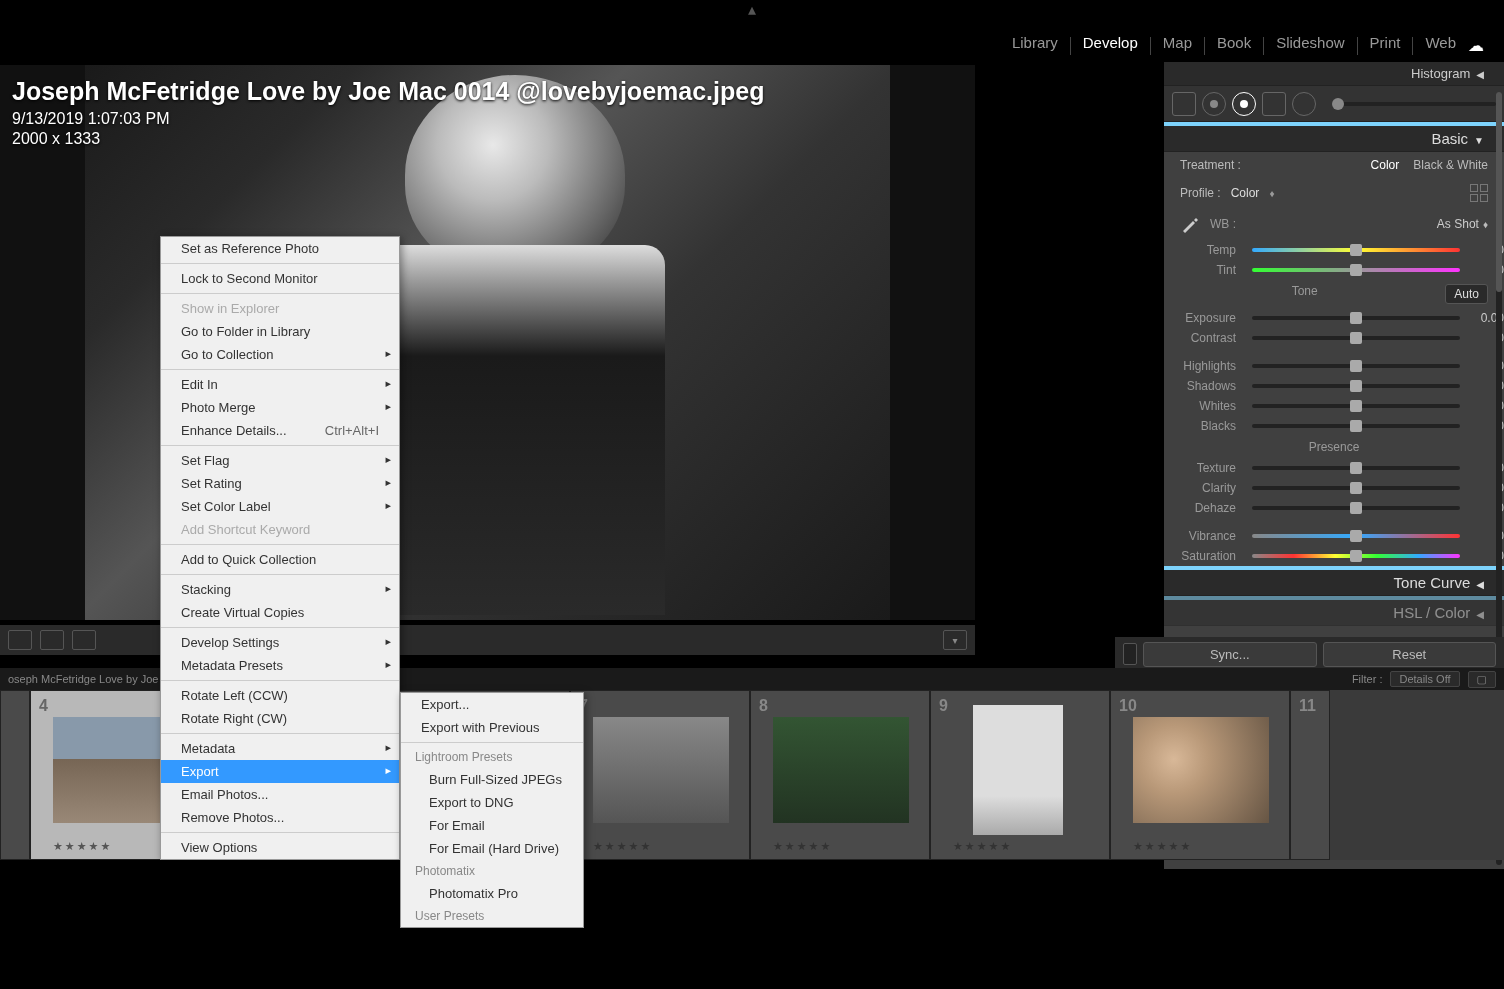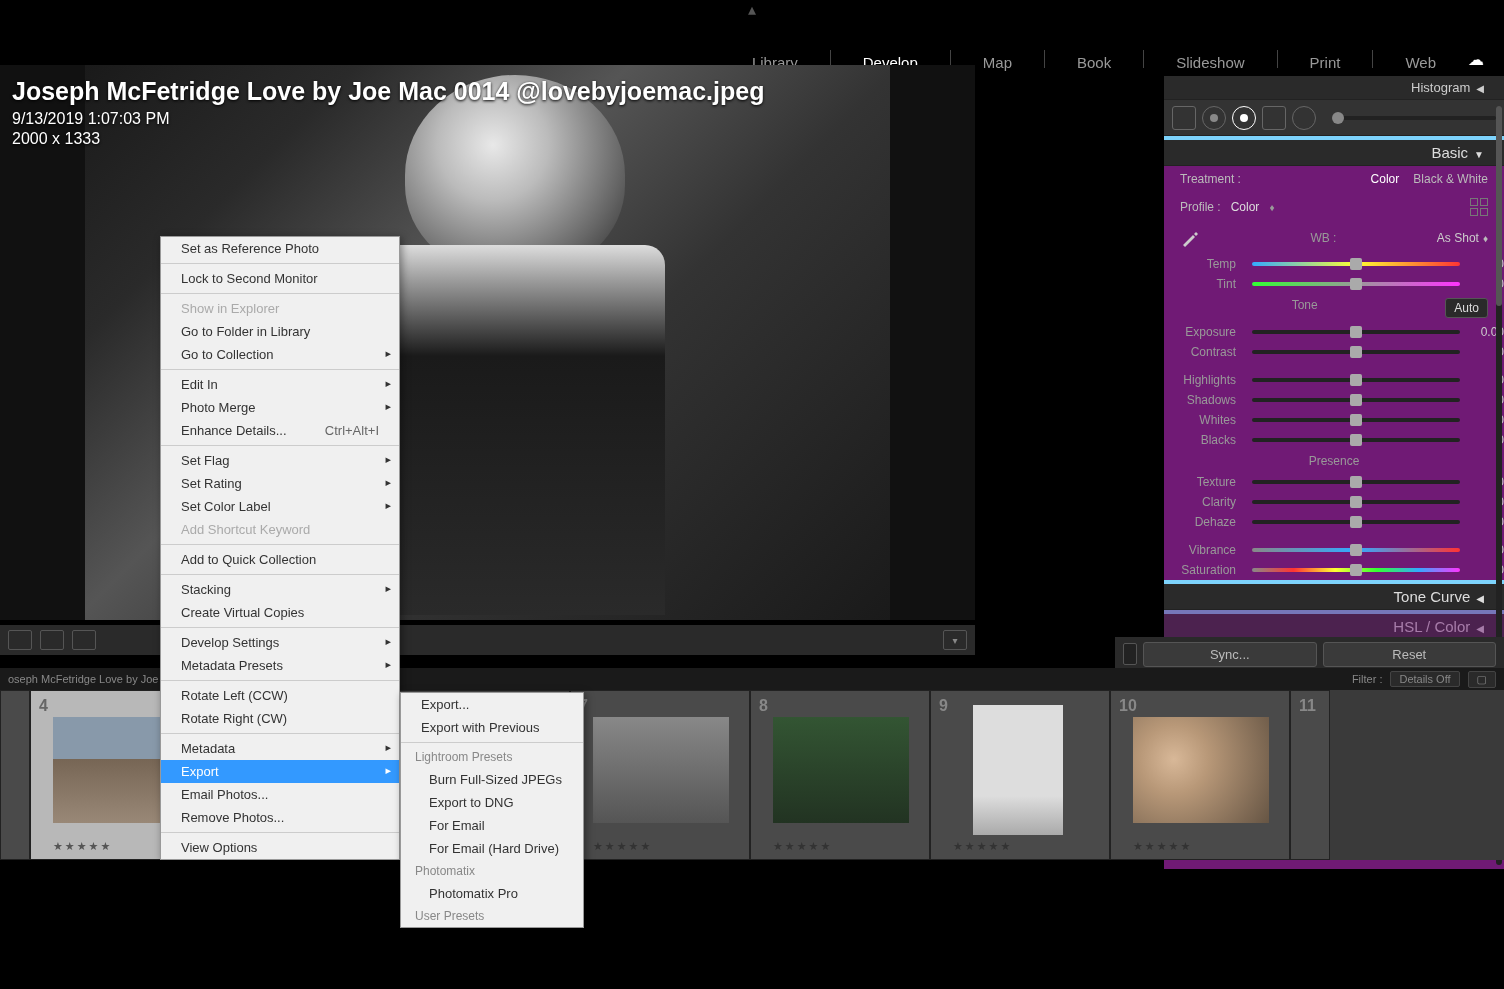--- a/index.html
+++ b/index.html
@@ -1,37 +1,37 @@
 <!DOCTYPE html>
 <html><head>
 <meta charset="utf-8">
 <style>
 * { margin:0; padding:0; box-sizing:border-box; font-family:"Segoe UI", Arial, sans-serif; }
 body { background:#000; color:#ccc; width:1504px; height:989px; overflow:hidden; position:relative; font-size:13px; }
 
 
-#topnav { position:absolute; top:30px; right:20px; display:flex; align-items:flex-start; gap:24px;margin-top:20px; }
+#topnav { position:absolute; top:30px; right:20px; display:flex; align-items:flex-end; gap:4px; }
 #topnav .tab { color:#999; font-size:15px; cursor:pointer; padding:4px 8px; }
 #topnav .tab.active { color:#fff; }
 #topnav .sep { width:1px; height:18px; background:#444; }
 #topnav .cloud { color:#fff; font-size:16px; }
 
 
 #main { position:absolute; left:0; top:65px; width:975px; height:555px; background:#111; }
 #main .photo { width:100%; height:100%; overflow:hidden; position:relative; display:flex; justify-content:center; }
 #main .photo .figure { width:805px; height:100%; background:linear-gradient(135deg,#1a1a1a 0%, #2a2a2a 20%, #555 40%, #333 60%, #1a1a1a 100%); position:relative; }
 #main .photo .figure::before { content:""; position:absolute; left:320px; top:10px; width:220px; height:200px; border-radius:50% 50% 45% 45%; background:radial-gradient(circle at 40% 35%, #e8e8e8 0%, #bbb 30%, #666 70%, #222 100%); }
 #main .photo .figure::after { content:""; position:absolute; left:280px; top:180px; width:300px; height:370px; background:linear-gradient(180deg,#ddd 0%, #999 10%, #1a1a1a 30%, #2a2a2a 100%); border-radius:20px 20px 0 0; }
 #main .overlay { position:absolute; left:12px; top:12px; color:#fff; text-shadow:0 1px 3px #000; }
 #main .overlay .fname { font-size:25px; font-weight:600; }
 #main .overlay .dt { font-size:16px; margin-top:4px; font-weight:500;}
 #main .overlay .dim { font-size:16px; margin-top:2px; font-weight:500;}
 
 
-#right { position:absolute; right:0; top:76px; width:340px; bottom:120px; background:#701a75; color:#bbb; overflow:hidden; }
+#right { position:absolute; right:0; top:62px; width:340px; bottom:120px; background:#404040; color:#bbb; overflow:hidden; }
 #right .hdr { height:24px; background:#2a2a2a; color:#ccc; text-align:right; padding:4px 20px 0 0; font-size:13px; border-bottom:1px solid #222;}
 #right .hdr .tri { font-size:10px; margin-left:6px; }
 #right .toolrow { height:36px; background:#333; display:flex; align-items:center; gap:6px; padding:0 8px; border-bottom:1px solid #222;}
 #right .toolrow .tool { width:24px; height:24px; border-radius:12px; border:1px solid #666; display:flex; align-items:center; justify-content:center;}
 #right .toolrow .tool.sq { border-radius:3px; }
 #right .toolrow .tool.active { border-color:#fff; }
 #right .toolrow .tool.dot::after{content:"";width:8px;height:8px;border-radius:50%;background:#888;}
 #right .toolrow .tool.active.dot::after{background:#fff;}
 #right .toolrow .slider { flex:1; height:4px; background:#222; border-radius:2px; position:relative; margin-left:10px;}
 #right .toolrow .slider::before{content:"";position:absolute;left:0;top:-4px;width:12px;height:12px;border-radius:50%;background:#888;}
@@ -50,21 +50,21 @@
 #right .treat { display:flex; justify-content:space-between; padding:6px 16px; font-size:12px;}
 #right .treat .r { display:flex; gap:14px;}
 #right .treat .r .active{color:#fff;}
 #right .profile { display:flex; align-items:center; padding:6px 16px; gap:10px; font-size:12px;}
 #right .profile .sel { color:#ddd;}
 #right .profile .arr{color:#999;font-size:10px;}
 #right .profile .grid{margin-left:auto;display:grid;grid-template-columns:8px 8px;gap:2px;}
 #right .profile .grid span{width:8px;height:8px;border:1px solid #777;}
 #right .wb { display:flex; align-items:center; padding:6px 16px; font-size:12px; }
 #right .wb .drop{width:20px;height:20px;margin-right:10px;}
-#right .wb .c{flex:1;text-align:center;color:#999;}
+#right .wb .c{flex:1;text-align:left;color:#999;}
 #right .wb .as{color:#ccc;}
 #right .wb .tri{font-size:10px;margin-left:4px;}
 #right .sect { text-align:center; color:#999; padding:4px 0; font-size:12px; display:flex; justify-content:center; gap:0;}
 #right .sect.auto { justify-content:flex-start; padding-right:16px;}
 #right .sect.auto .tone{flex:1;text-align:center;}
 #right .sect.auto .autobtn{background:#2a2a2a;border:1px solid #555;padding:2px 8px;border-radius:3px;color:#ddd;cursor:pointer;}
 #sync { position:absolute; right:0; bottom:318px; width:389px; height:34px; background:#2a2a2a; display:flex; gap:6px; padding:4px 8px; align-items:center;}
 #sync .btn{flex:1;background:#3a3a3a;border:1px solid #555;color:#bbb;text-align:center;padding:4px 0;border-radius:3px;cursor:pointer;font-size:13px;}
 #sync .sw{width:14px;height:22px;background:#222;border:1px solid #555;border-radius:2px;}
 

